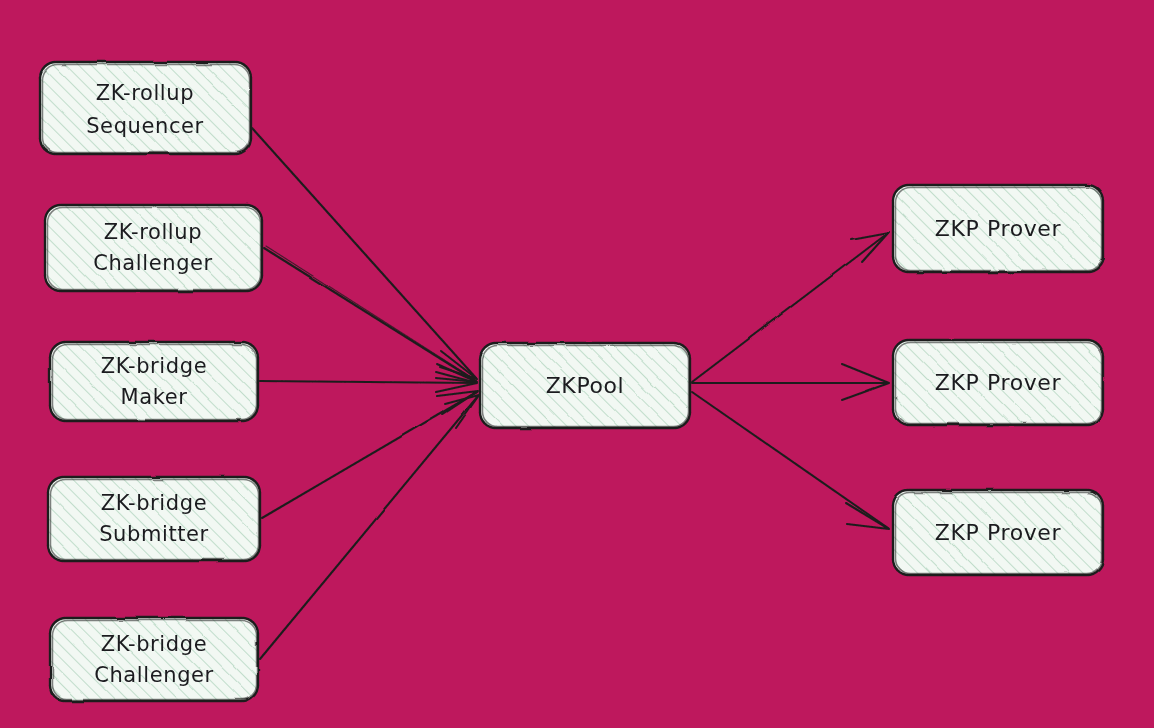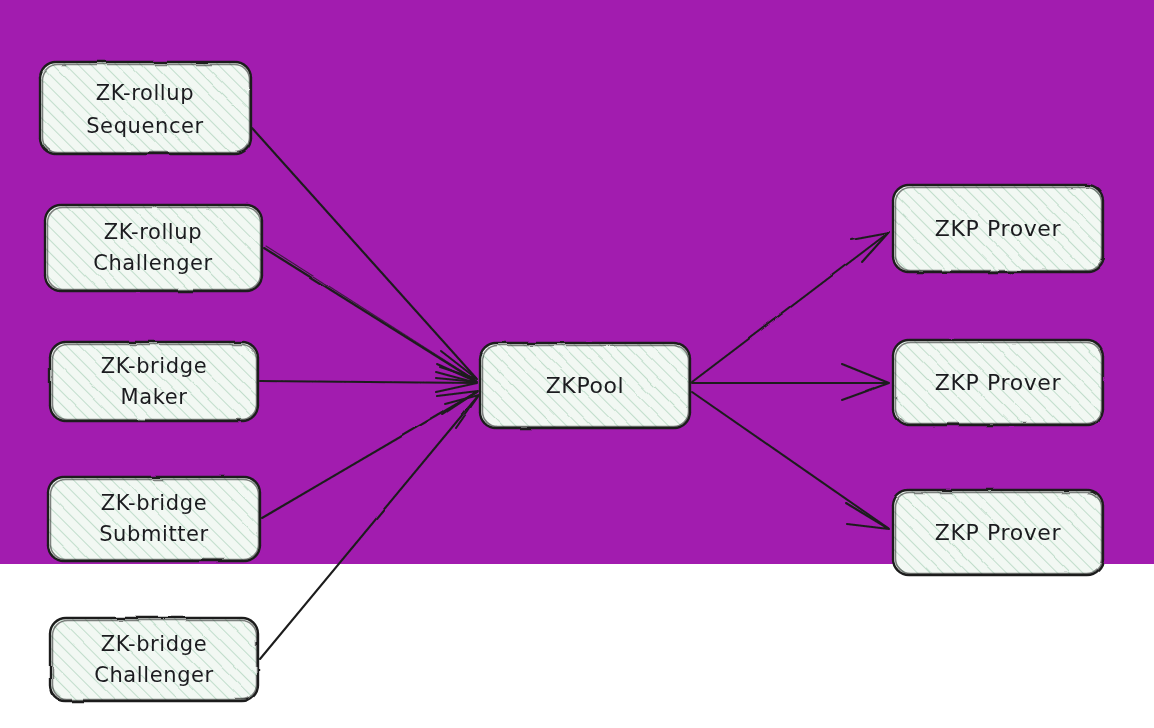--- a/index.html
+++ b/index.html
@@ -10,22 +10,22 @@
   }
   body {
     width: 1154px;
     height: 728px;
     overflow: hidden;
     font-family: "DejaVu Sans", sans-serif;
   }
   #canvas {
     position: relative;
     width: 1154px;
-    height: 564px;
-    background: #a21caf;
+    height: 728px;
+    background: #be185d;
   }
   #diagram-svg {
     position: absolute;
     top: 0;
     left: 0;
     width: 1154px;
     height: 728px;
     display: block;
   }
   .node-label {

